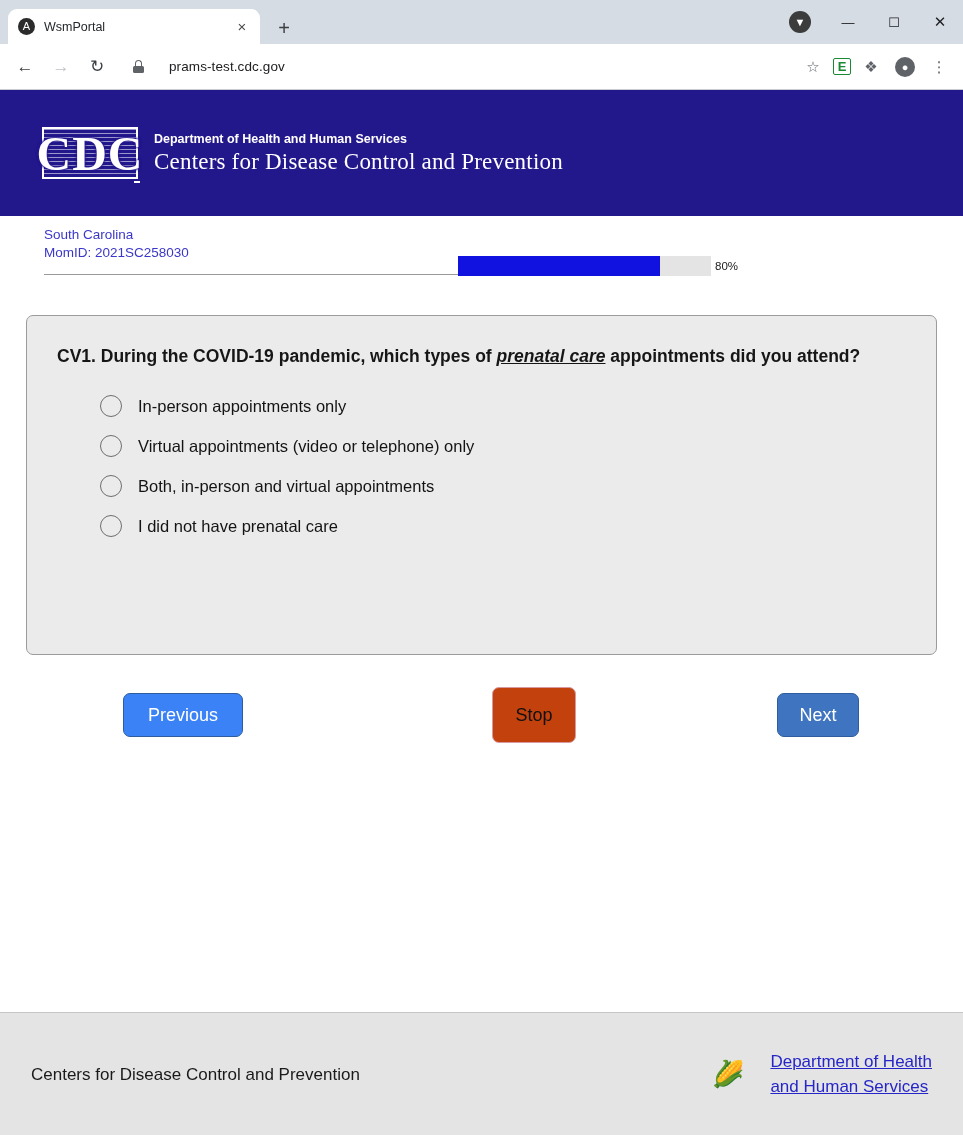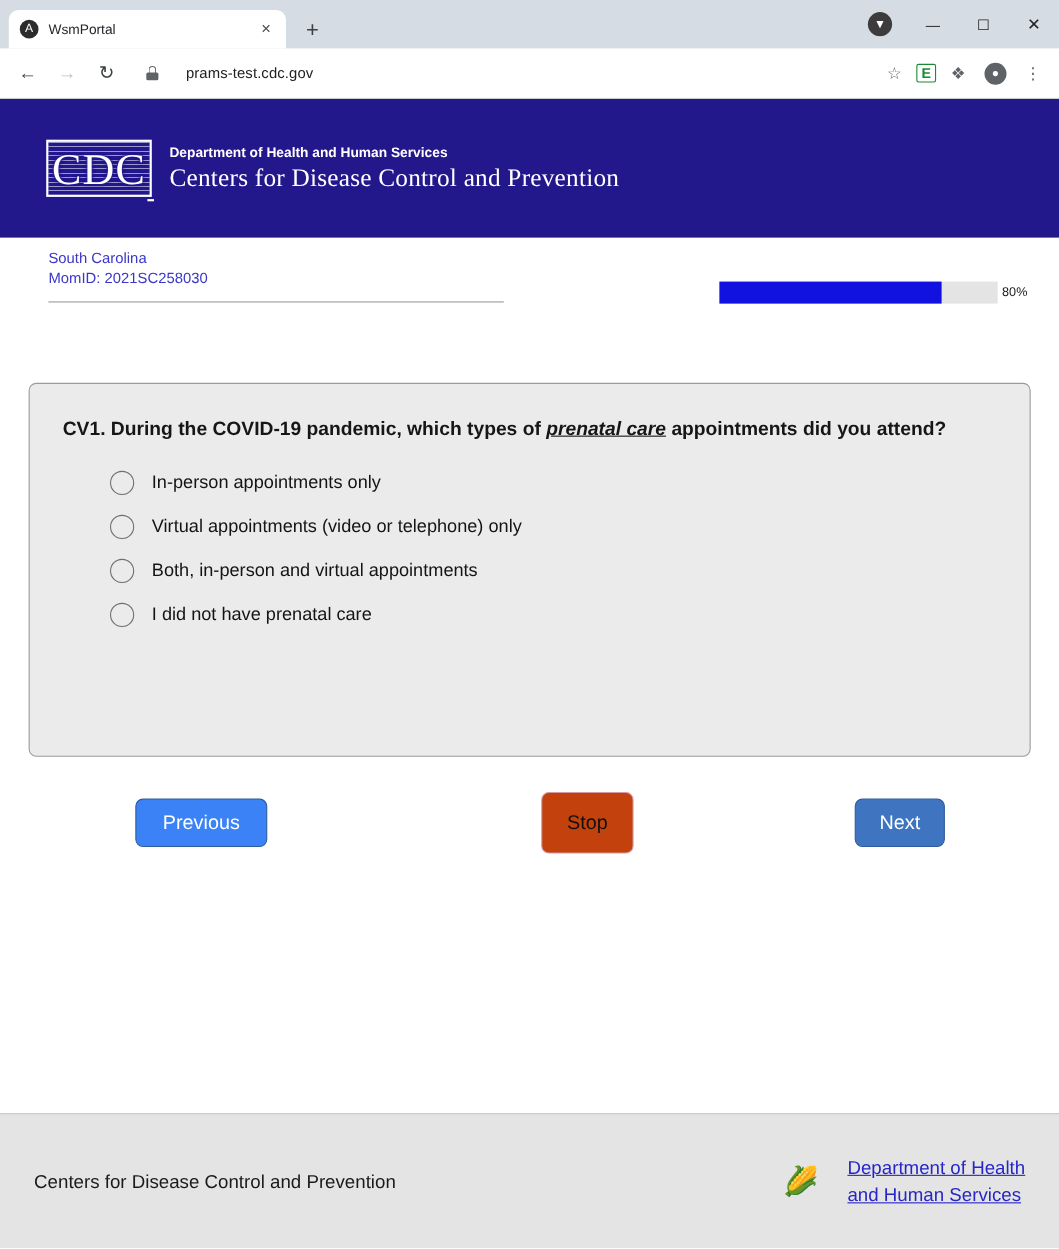--- a/index.html
+++ b/index.html
@@ -201,22 +201,22 @@
     position: relative;
     display: flex;
     align-items: center;
     justify-content: center;
     margin-right: 16px;
     background:
       repeating-linear-gradient(to bottom, rgba(255,255,255,0.55) 0 1px, transparent 1px 4px);
   }
   .cdc-logo span {
     font-family: "Liberation Serif", serif;
-    font-weight: normal;
-    font-size: 40px;
+    font-weight: bold;
+    font-size: 48px;
     color: #ffffff;
     letter-spacing: 1px;
     text-shadow: 0 0 3px #23178c, 0 0 3px #23178c, 0 0 3px #23178c;
   }
   .cdc-logo:after {
     content: "";
     position: absolute;
     right: -4px;
     bottom: -6px;
     width: 6px; height: 6px;
@@ -232,21 +232,20 @@
   .cdc-text .cdc-line {
     color: #ffffff;
     font-size: 23px;
     font-family: "Liberation Serif", serif;
     letter-spacing: 0.2px;
   }
 
   .meta-row {
     padding: 10px 0 0 44px;
     display: flex;
-    justify-content: space-between;
     align-items: flex-start;
   }
   .meta-left {
     width: 414px;
     border-bottom: 1px solid #9a9a9a;
     padding-bottom: 12px;
   }
   .meta-left div {
     color: #3b37c8;
     font-size: 13.5px;
@@ -267,21 +266,21 @@
     height: 20px;
     background: #1212e0;
   }
   .progress-label {
     font-size: 11.5px;
     color: #1b1b1b;
     margin-left: 4px;
   }
 
   .question-card {
-    margin: 72px 26px 0 26px;
+    margin: 39px 26px 0 26px;
     border: 1px solid #9b9b9b;
     border-radius: 7px;
     background: #ebebeb;
     padding: 28px 30px 30px 30px;
     box-sizing: border-box;
     min-height: 340px;
   }
   .question-text {
     font-size: 17.5px;
     font-weight: bold;

